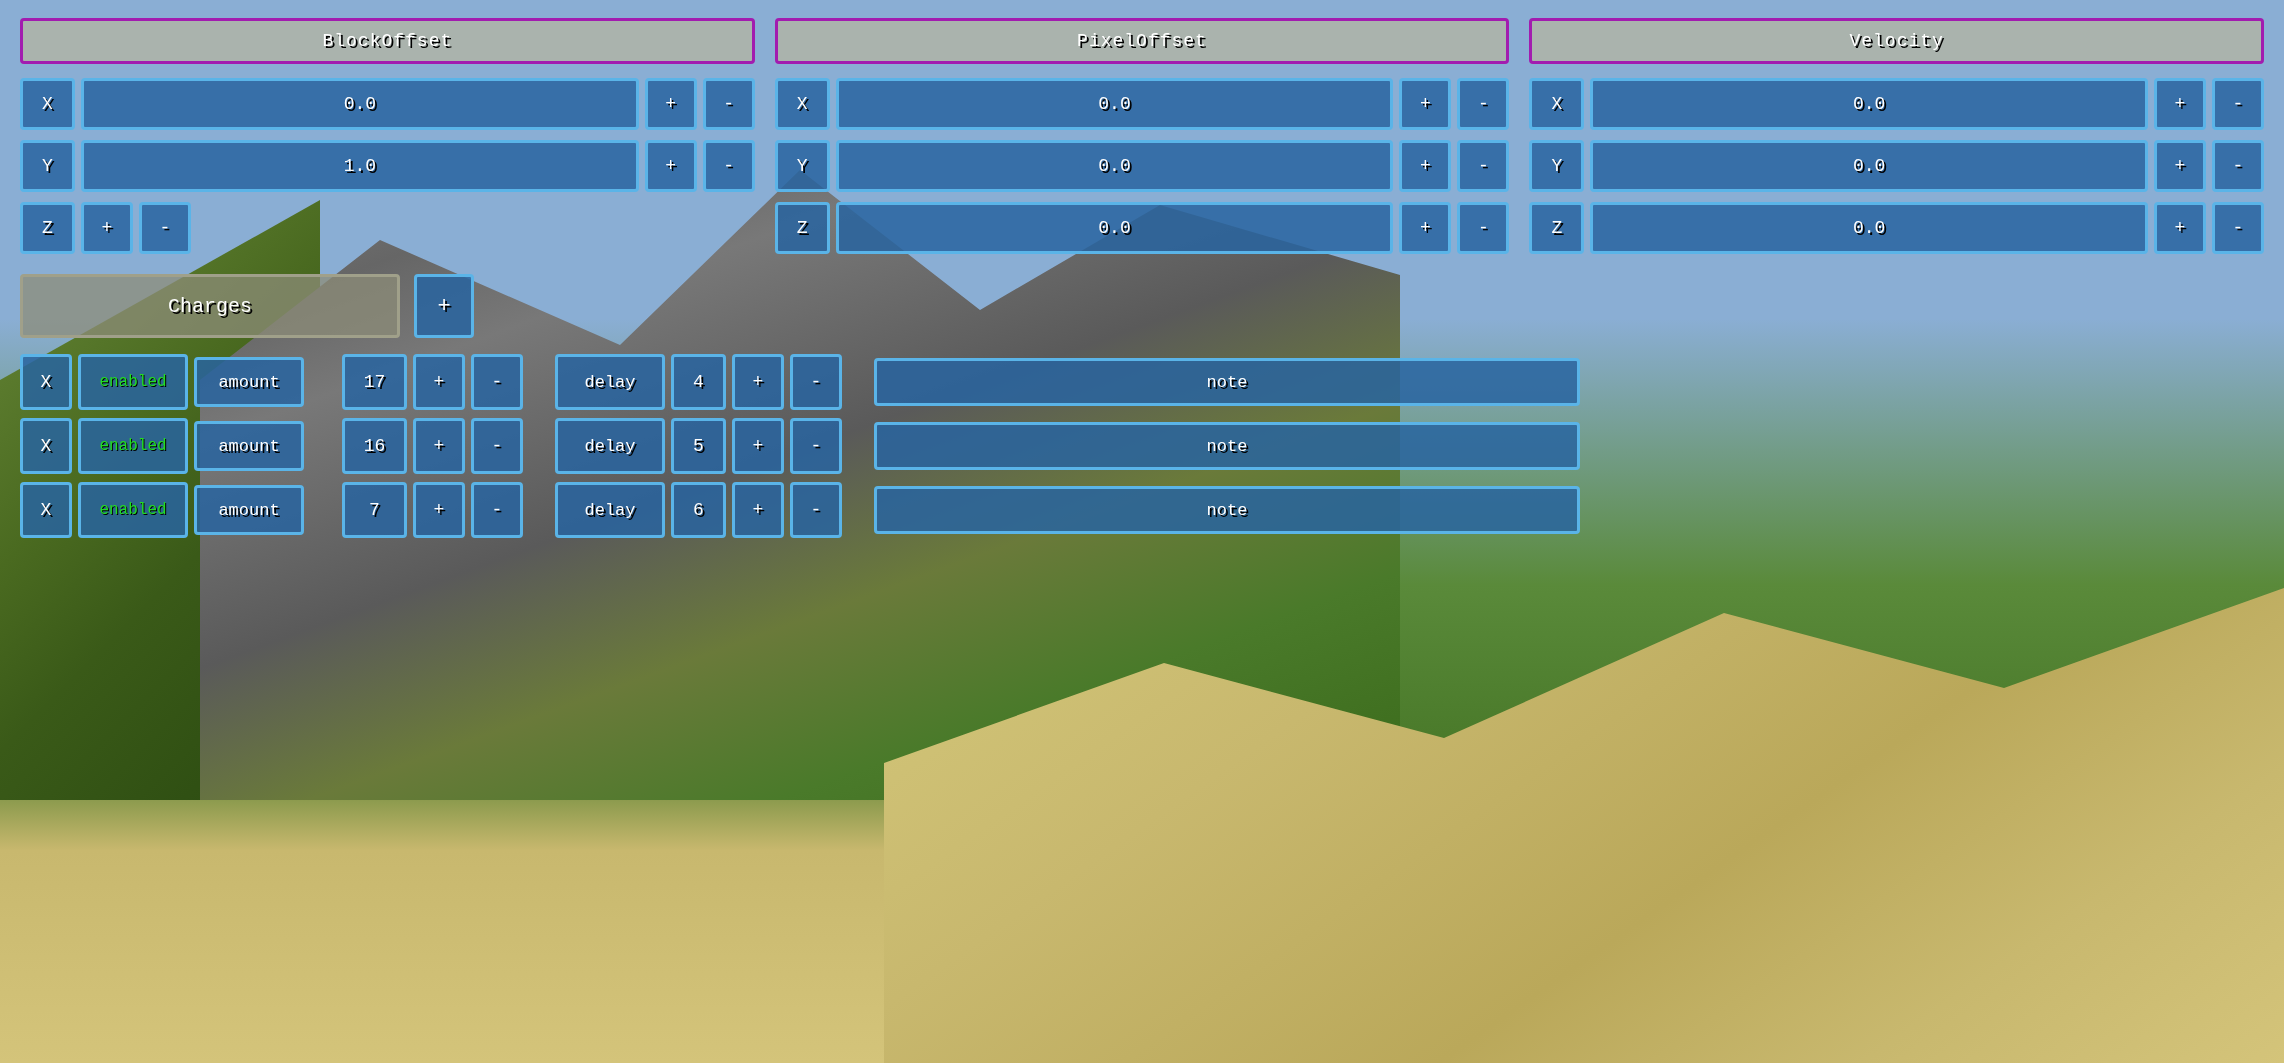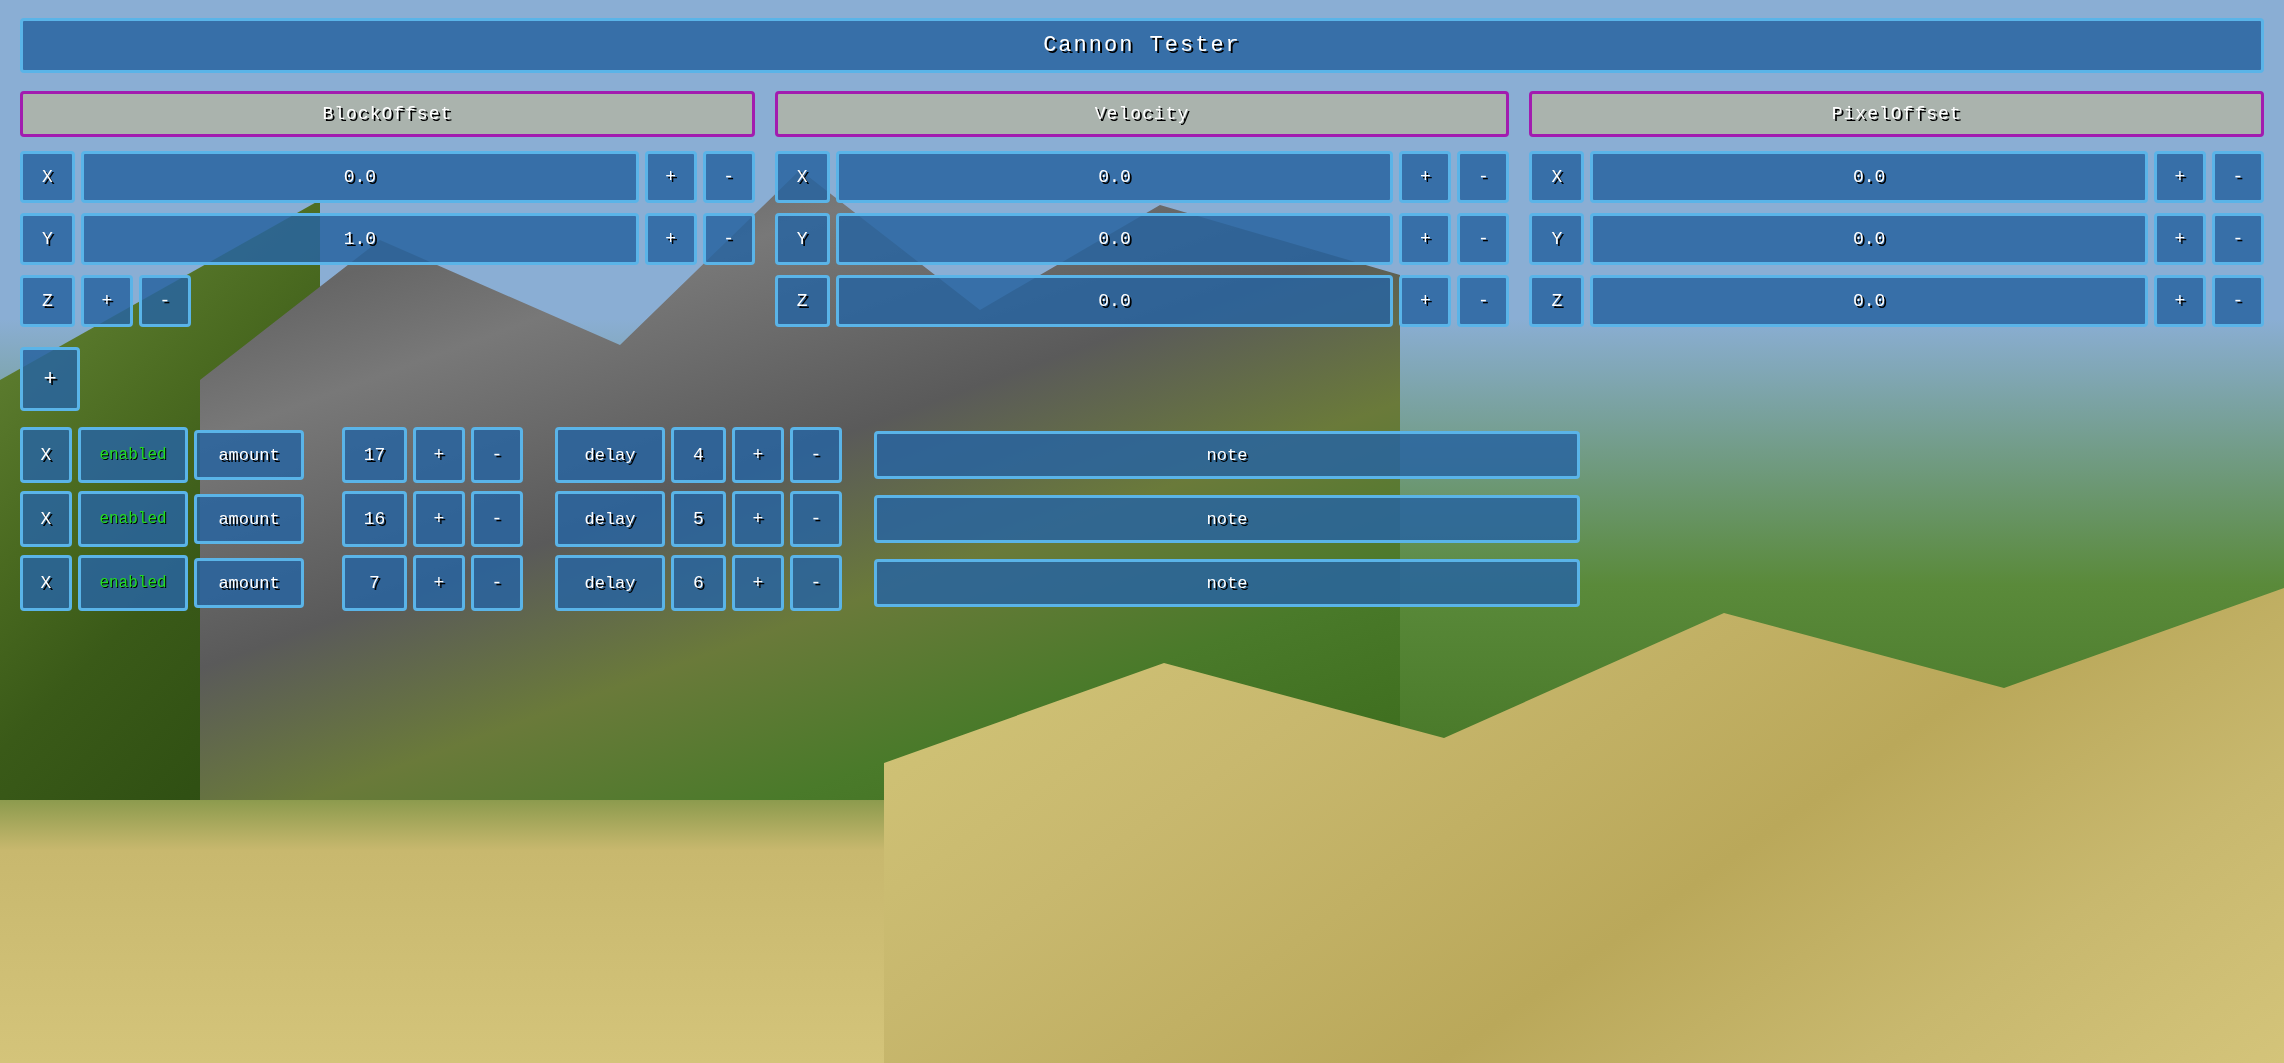--- a/index.html
+++ b/index.html
@@ -324,33 +324,30 @@
 </head>
 <body>
 
 <div class="bg"></div>
 <div class="terrain-left"></div>
 <div class="terrain-mid"></div>
 <div class="terrain-sand"></div>
 
 <div class="ui-overlay">
 
-  <div class="title-bar">
-    <span>Cannon Tester</span>
-  </div>
 
   <div class="section-headers">
     <div class="section-header">
       <span>BlockOffset</span>
     </div>
     <div class="section-header">
+      <span>PixelOffset</span>
+    </div>
+    <div class="section-header">
       <span>Velocity</span>
-    </div>
-    <div class="section-header">
-      <span>PixelOffset</span>
     </div>
   </div>
 
   <div class="coord-sections">
 
     <div class="coord-group">
       <div class="coord-row">
         <div class="coord-label">X</div>
         <div class="coord-value">0.0</div>
         <div class="coord-btn">+</div>
@@ -407,20 +404,21 @@
         <div class="coord-label">Z</div>
         <div class="coord-value">0.0</div>
         <div class="coord-btn">+</div>
         <div class="coord-btn">-</div>
       </div>
     </div>
 
   </div>
 
   <div class="charges-section">
+    <div class="charges-label">Charges</div>
     <div class="charges-add-btn">+</div>
   </div>
 
   <div class="charge-rows">
 
     <div class="charge-row">
       <div class="charge-x-label">X</div>
       <div class="charge-enabled">enabled</div>
       <div class="charge-amount-label">amount</div>
       <div class="charge-amount-val">17</div>

